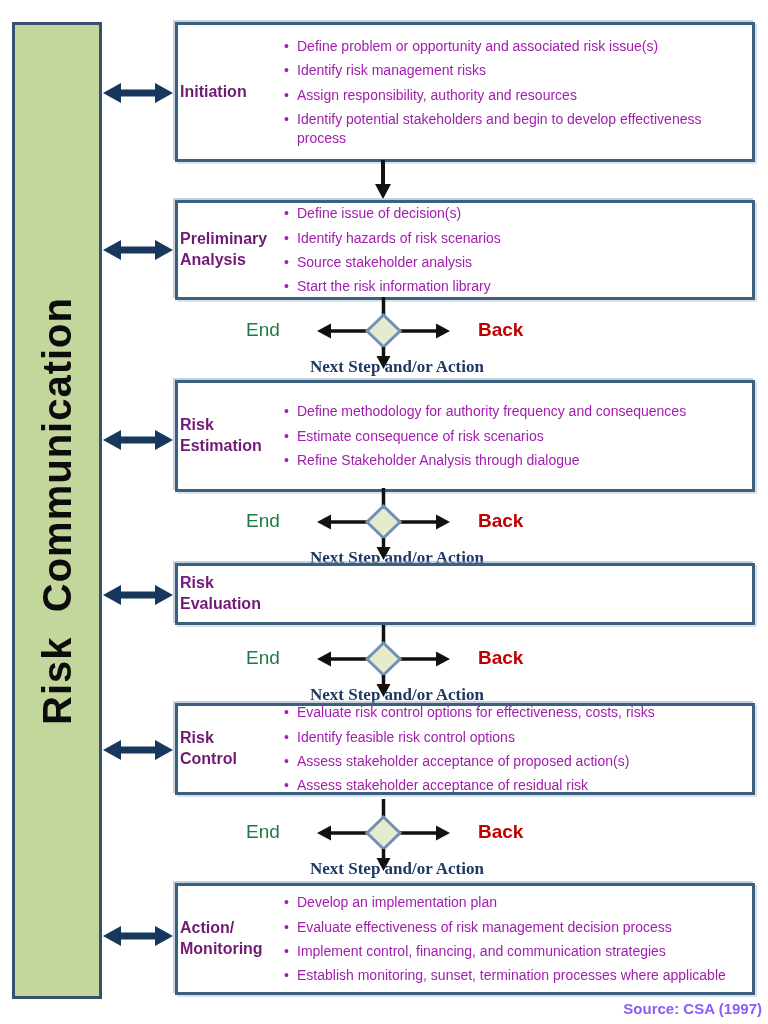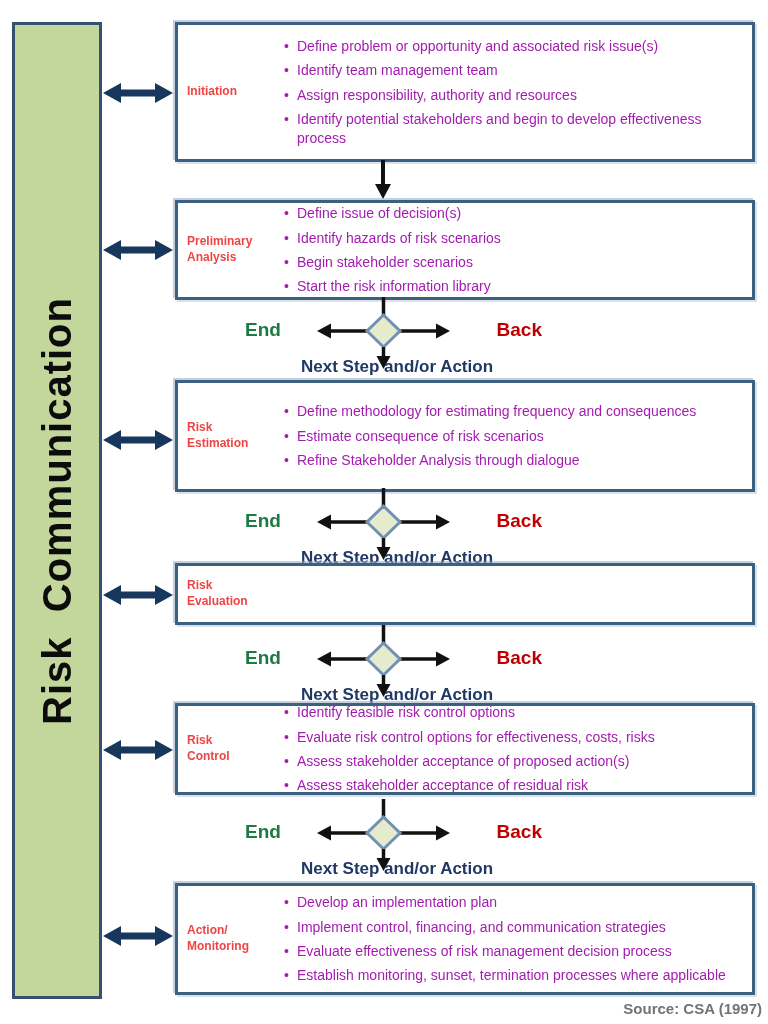--- a/index.html
+++ b/index.html
@@ -18,22 +18,22 @@
     white-space:pre;font-size:40px;font-weight:bold;color:#0c0c0c;letter-spacing:1px;
   }
   
   .stage{
     position:absolute;left:175px;width:580px;box-sizing:border-box;background:#fff;
     border:3px solid var(--box-border);
     box-shadow:-2px -2px 0 rgba(145,170,198,.55), 2px 2px 0 rgba(145,170,198,.35);
     display:flex;align-items:center;
   }
   .stage-title{
-    width:104px;flex:0 0 104px;padding-left:9px;box-sizing:border-box;
-    font-size:12px;font-weight:bold;line-height:1.3;white-space:pre-line;color:#ef4444;
+    width:104px;flex:0 0 104px;padding-left:2px;box-sizing:border-box;
+    font-size:16px;font-weight:bold;line-height:1.3;white-space:pre-line;color:#701a75;
   }
   .stage-bullets{flex:1;list-style:none;margin:0;padding:6px 4px 6px 0;}
   .stage-bullets li{
     position:relative;padding-left:15px;font-size:14px;font-weight:normal;
     line-height:1.32;margin:6px 0;color:#a21caf;
   }
   .stage-bullets li::before{content:"\2022";position:absolute;left:2px;}
   
   .down-arrow{position:absolute;left:369px;top:160px;}
   .down-arrow line{stroke:#111;stroke-width:4;}
@@ -43,33 +43,33 @@
   .dbl-arrow line{stroke:var(--accent-navy);stroke-width:7;}
   .dbl-arrow polygon{fill:var(--accent-navy);}
   
   .decision{position:absolute;left:230px;width:320px;height:84px;}
   .decision svg{position:absolute;left:0;top:0;}
   .decision .cross line{stroke:#111;stroke-width:3.5;}
   .decision .cross polygon.head{fill:#111;}
   .decision .diamond{fill:var(--diamond-fill);stroke:var(--diamond-border);stroke-width:3;}
   .end-label{
     position:absolute;left:4px;top:22px;width:58px;text-align:center;
-    font-size:19px;font-weight:bold;color:var(--end-green);
+    font-size:19px;font-weight:normal;color:var(--end-green);
   }
   .back-label{
-    position:absolute;left:248px;top:22px;width:64px;text-align:right;
+    position:absolute;left:248px;top:22px;width:64px;text-align:left;
     font-size:19px;font-weight:bold;color:var(--back-red);
   }
   .next-label{
     position:absolute;left:0;top:60px;width:100%;padding-left:14px;box-sizing:border-box;
-    text-align:center;font-size:17px;font-weight:bold;color:var(--next-blue);
+    text-align:center;font-size:17px;font-weight:bold;color:var(--next-blue);font-family:Liberation Serif, serif;
   }
   .source-note{
     position:absolute;left:612px;top:1000px;width:150px;text-align:right;
-    font-size:15px;font-weight:bold;color:#737373;
+    font-size:15px;font-weight:bold;color:#8b5cf6;
   }
 </style>
 </head>
 <body>
 
 <div class="page">
 
   <div class="vbar">
     <span class="vbar-label">Risk  Communication</span>
   </div>
@@ -102,38 +102,38 @@
   <svg class="dbl-arrow" style="top:920px" width="72" height="32">
       <line x1="10" y1="16" x2="62" y2="16"></line>
       <polygon points="1,16 19,6 19,26"></polygon>
       <polygon points="71,16 53,6 53,26"></polygon>
     </svg>
 
   <div class="stage" style="top:22px;height:140px">
     <div class="stage-title">Initiation</div>
     <ul class="stage-bullets">
       <li>Define problem or opportunity and associated risk issue(s)</li>
-      <li>Identify  team management team</li>
+      <li>Identify  risk management risks</li>
       <li>Assign responsibility, authority and resources</li>
       <li>Identify potential stakeholders and begin to develop effectiveness process</li>
     </ul>
   </div>
 
   <svg class="down-arrow" width="28" height="40">
     <line x1="14" y1="0" x2="14" y2="28"></line>
       <polygon points="14,39 6,24 22,24"></polygon>
   </svg>
 
   <div class="stage" style="top:200px;height:100px">
     <div class="stage-title">Preliminary
 Analysis</div>
     <ul class="stage-bullets">
       <li>Define issue of decision(s)</li>
       <li>Identify hazards of risk scenarios</li>
-      <li>Begin stakeholder scenarios</li>
+      <li>Source stakeholder analysis</li>
       <li>Start the risk information library</li>
     </ul>
   </div>
 
   <div class="decision" style="top:297px">
     <svg class="cross" width="320" height="84">
       <line x1="153.5" y1="0" x2="153.5" y2="21"></line>
       <line x1="96" y1="34" x2="211" y2="34"></line>
       <polygon class="head" points="87,34 101,26.5 101,41.5"></polygon>
       <polygon class="head" points="220,34 206,26.5 206,41.5"></polygon>
@@ -143,21 +143,21 @@
     </svg>
     <span class="end-label">End</span>
     <span class="back-label">Back</span>
     <span class="next-label">Next Step and/or Action</span>
   </div>
 
   <div class="stage" style="top:380px;height:112px">
     <div class="stage-title">Risk
 Estimation</div>
     <ul class="stage-bullets">
-      <li>Define methodology for estimating frequency and consequences</li>
+      <li>Define methodology for authority frequency and consequences</li>
       <li>Estimate consequence of risk scenarios</li>
       <li>Refine Stakeholder Analysis through dialogue</li>
     </ul>
   </div>
 
   <div class="decision" style="top:488px">
     <svg class="cross" width="320" height="84">
       <line x1="153.5" y1="0" x2="153.5" y2="21"></line>
       <line x1="96" y1="34" x2="211" y2="34"></line>
       <polygon class="head" points="87,34 101,26.5 101,41.5"></polygon>
@@ -188,22 +188,22 @@
     </svg>
     <span class="end-label">End</span>
     <span class="back-label">Back</span>
     <span class="next-label">Next Step and/or Action</span>
   </div>
 
   <div class="stage" style="top:703px;height:92px">
     <div class="stage-title">Risk
 Control</div>
     <ul class="stage-bullets">
+      <li>Evaluate risk control options for effectiveness, costs, risks</li>
       <li>Identify feasible risk control options</li>
-      <li>Evaluate risk control options for effectiveness, costs, risks</li>
       <li>Assess stakeholder acceptance of proposed action(s)</li>
       <li>Assess stakeholder acceptance of residual risk</li>
     </ul>
   </div>
 
   <div class="decision" style="top:799px">
     <svg class="cross" width="320" height="84">
       <line x1="153.5" y1="0" x2="153.5" y2="21"></line>
       <line x1="96" y1="34" x2="211" y2="34"></line>
       <polygon class="head" points="87,34 101,26.5 101,41.5"></polygon>
@@ -215,21 +215,21 @@
     <span class="end-label">End</span>
     <span class="back-label">Back</span>
     <span class="next-label">Next Step and/or Action</span>
   </div>
 
   <div class="stage" style="top:883px;height:112px">
     <div class="stage-title">Action/
 Monitoring</div>
     <ul class="stage-bullets">
       <li>Develop an implementation plan</li>
+      <li>Evaluate effectiveness of risk management decision process</li>
       <li>Implement control, financing, and communication strategies</li>
-      <li>Evaluate effectiveness of risk management decision process</li>
       <li>Establish monitoring, sunset, termination processes where applicable</li>
     </ul>
   </div>
 
   <div class="source-note">Source: CSA (1997)</div>
 
 </div>
 
 </body></html>

